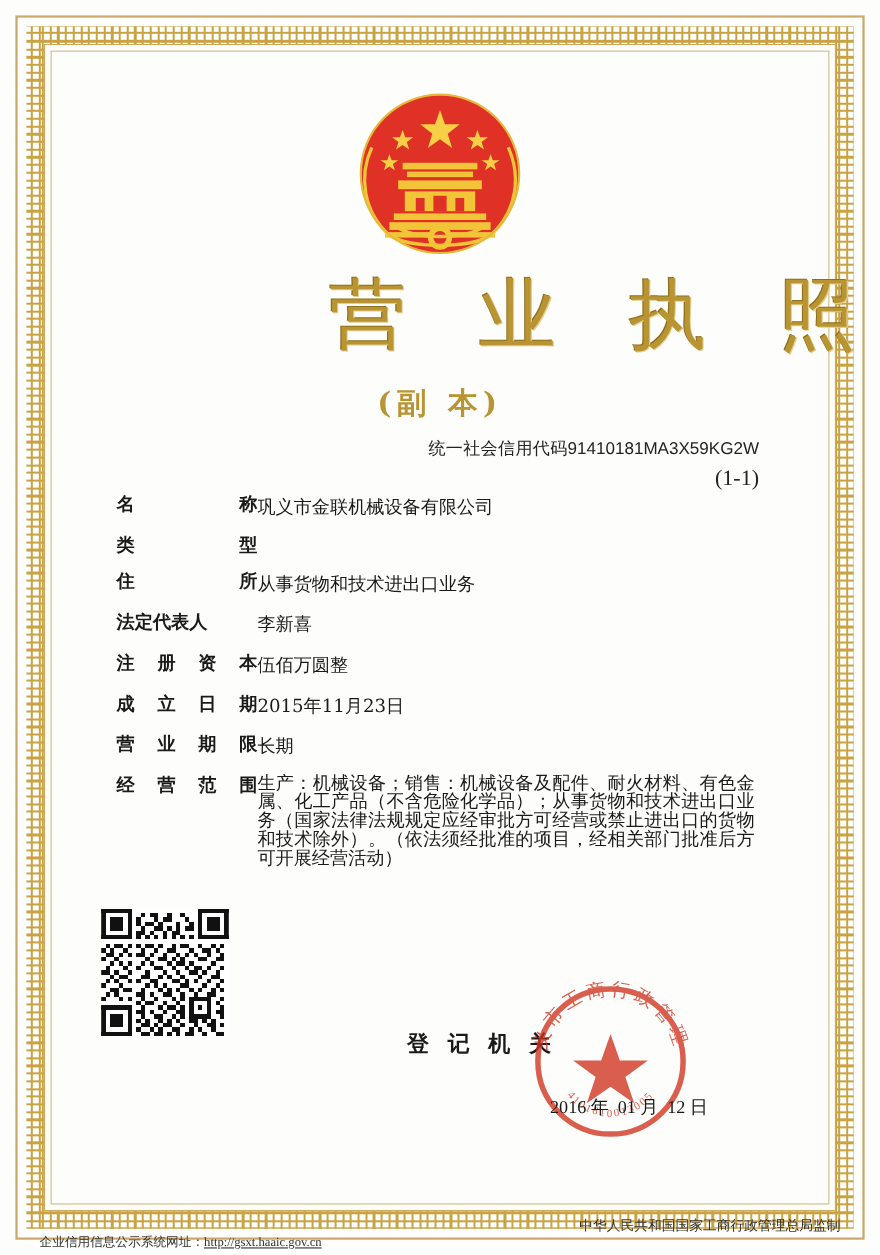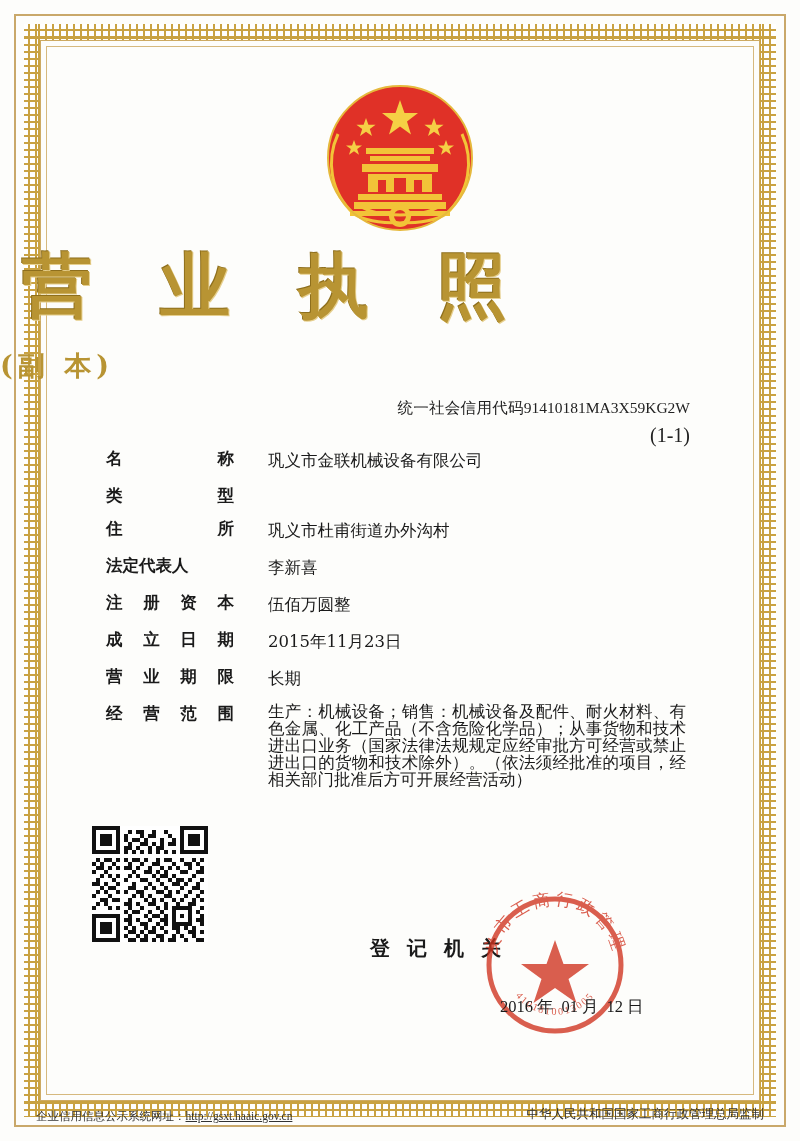--- a/index.html
+++ b/index.html
@@ -65,55 +65,55 @@
     transform: translateX(-50%);
     width: 180px;
     height: 170px;
   }
 
   
   .doc-title {
     position: absolute;
     top: 240px;
     left: 0; right: 0;
-    text-align: left;
+    text-align: right;
     font-family: "DejaVu Serif", serif;
     font-size: 70px;
-    font-weight: bold;
+    font-weight: normal;
     letter-spacing: 22px;
     text-indent: 22px;
     color: #b89433;
     text-shadow: 1px 1px 0 #e6cf8e, -1px -1px 0 #8e6f1d;
     white-space: nowrap;
   }
   .doc-subtitle {
     position: absolute;
     top: 348px;
     left: 0; right: 0;
-    text-align: left;
+    text-align: center;
     font-family: "DejaVu Serif", serif;
     font-size: 27px;
     font-weight: bold;
     letter-spacing: 5px;
     color: #b89433;
   }
 
   
   .credit-code {
     position: absolute;
     top: 398px;
     right: 110px;
     font-family: "DejaVu Serif", serif;
     font-size: 15.5px;
     color: #222;
     letter-spacing: 0.3px;
     white-space: nowrap;
   }
   .credit-code .code-num {
-    font-family: Liberation Serif, serif;
+    font-family: Liberation Sans, sans-serif;
     letter-spacing: 0px;
   }
   .page-no {
     position: absolute;
     top: 424px;
     right: 110px;
     font-family: "Liberation Serif", serif;
     font-size: 20px;
     color: #222;
   }
@@ -141,21 +141,20 @@
     display: flex;
     justify-content: space-between;
   }
   .row-label.spread > span { display: inline-block; }
   .row-value {
     flex: 1;
     font-family: "DejaVu Serif", serif;
     font-size: 16.5px;
     color: #1a1a1a;
     line-height: 26px;
-    margin-left: 34px;
   }
   .row-value.multiline {
     line-height: 17px;
     text-align: justify;
   }
 
   
   .qr {
     position: absolute;
     left: 92px;
@@ -193,21 +192,21 @@
     color: #1a1a1a;
     white-space: nowrap;
   }
   .date-line .num { font-family: Liberation Serif, serif; }
   .date-line .unit { margin: 0 8px 0 4px; }
 
   
   .footer-left {
     position: absolute;
     left: 36px;
-    bottom: 17px;
+    bottom: 4px;
     font-family: "DejaVu Serif", serif;
     font-size: 11.5px;
     color: #333;
     text-align: center;
   }
   .footer-left .url {
     font-family: "Liberation Serif", serif;
     text-decoration: underline;
   }
   .footer-right {
@@ -297,21 +296,21 @@
         <span>类</span>
         <span>型</span>
       </div>
     </div>
 
     <div class="row">
       <div class="row-label spread">
         <span>住</span>
         <span>所</span>
       </div>
-      <div class="row-value">巩义市杜甫街道办外沟村</div>
+      <div class="row-value">从事货物和技术进出口业务</div>
     </div>
 
     <div class="row">
       <div class="row-label">法定代表人</div>
       <div class="row-value">李新喜</div>
     </div>
 
     <div class="row">
       <div class="row-label spread">
         <span>注</span>

